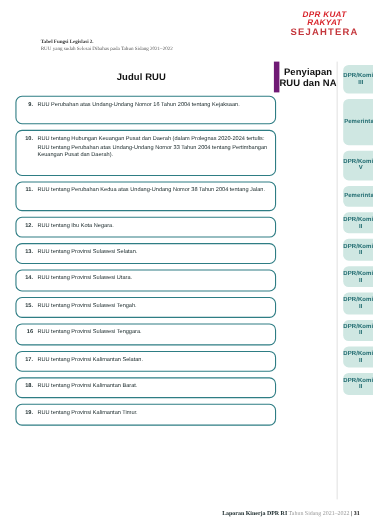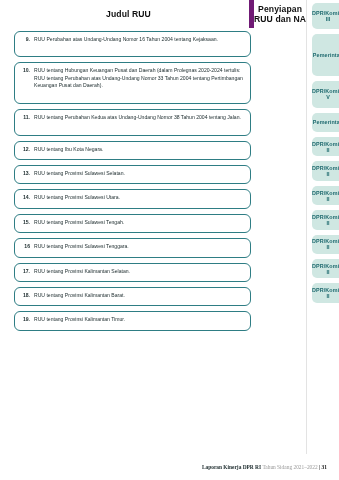--- a/index.html
+++ b/index.html
@@ -179,20 +179,31 @@
   .footer-page{
     font-weight:bold;
     color:#111;
   }
 </style>
 </head>
 <body>
 
 <div class="page">
 
+  <div class="header">
+    <div class="logo">
+      <span class="logo-l1">DPR KUAT</span>
+      <span class="logo-l2">RAKYAT</span>
+      <span class="logo-l3">SEJAHTERA</span>
+    </div>
+    <div class="caption">
+      <div class="caption-l1">Tabel Fungsi Legislasi 2.</div>
+      <div class="caption-l2">RUU yang sudah Selesai Dibahas pada Tahun Sidang 2021–2022</div>
+    </div>
+  </div>
 
   <div class="table">
     <div class="col-left">
       <div class="th th-divider">Judul RUU</div>
       <div class="rows-left" id="rows-left">
           <div class="row-l" style="height: 31.8px;">
             <div class="cell-box" style="height: 26.8px;">
               <span class="num">9.</span>
               <span class="txt">RUU Perubahan atas Undang-Undang Nomor 16 Tahun 2004 tentang Kejaksaan.</span>
             </div>

